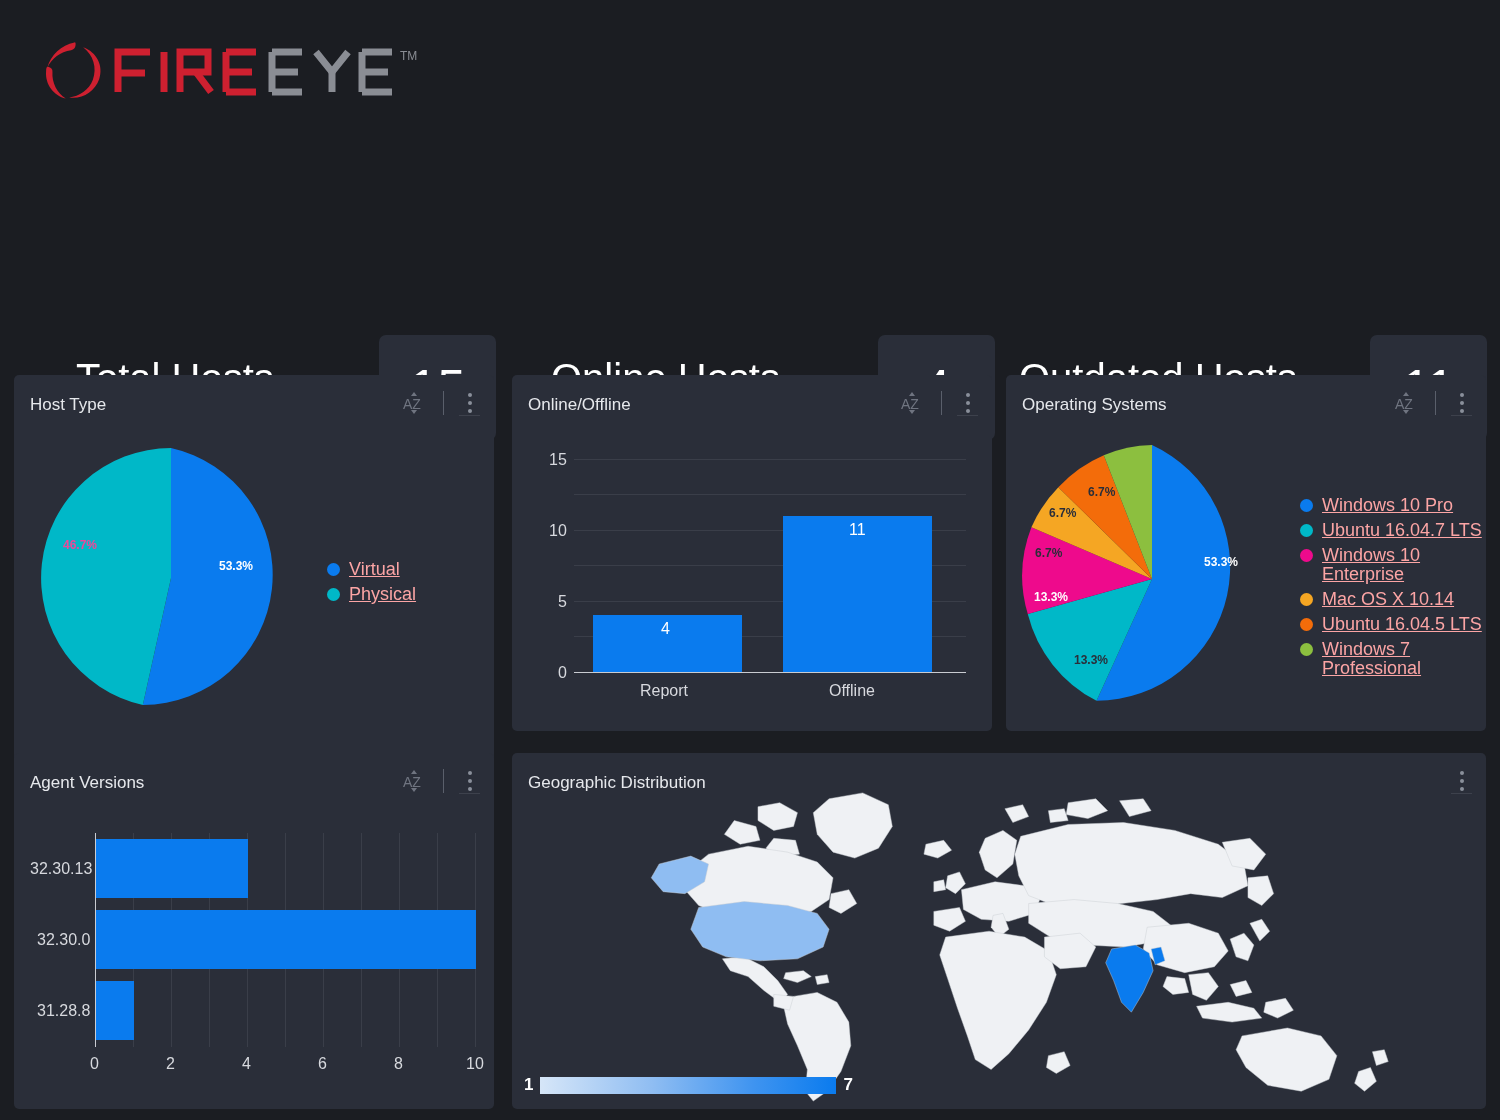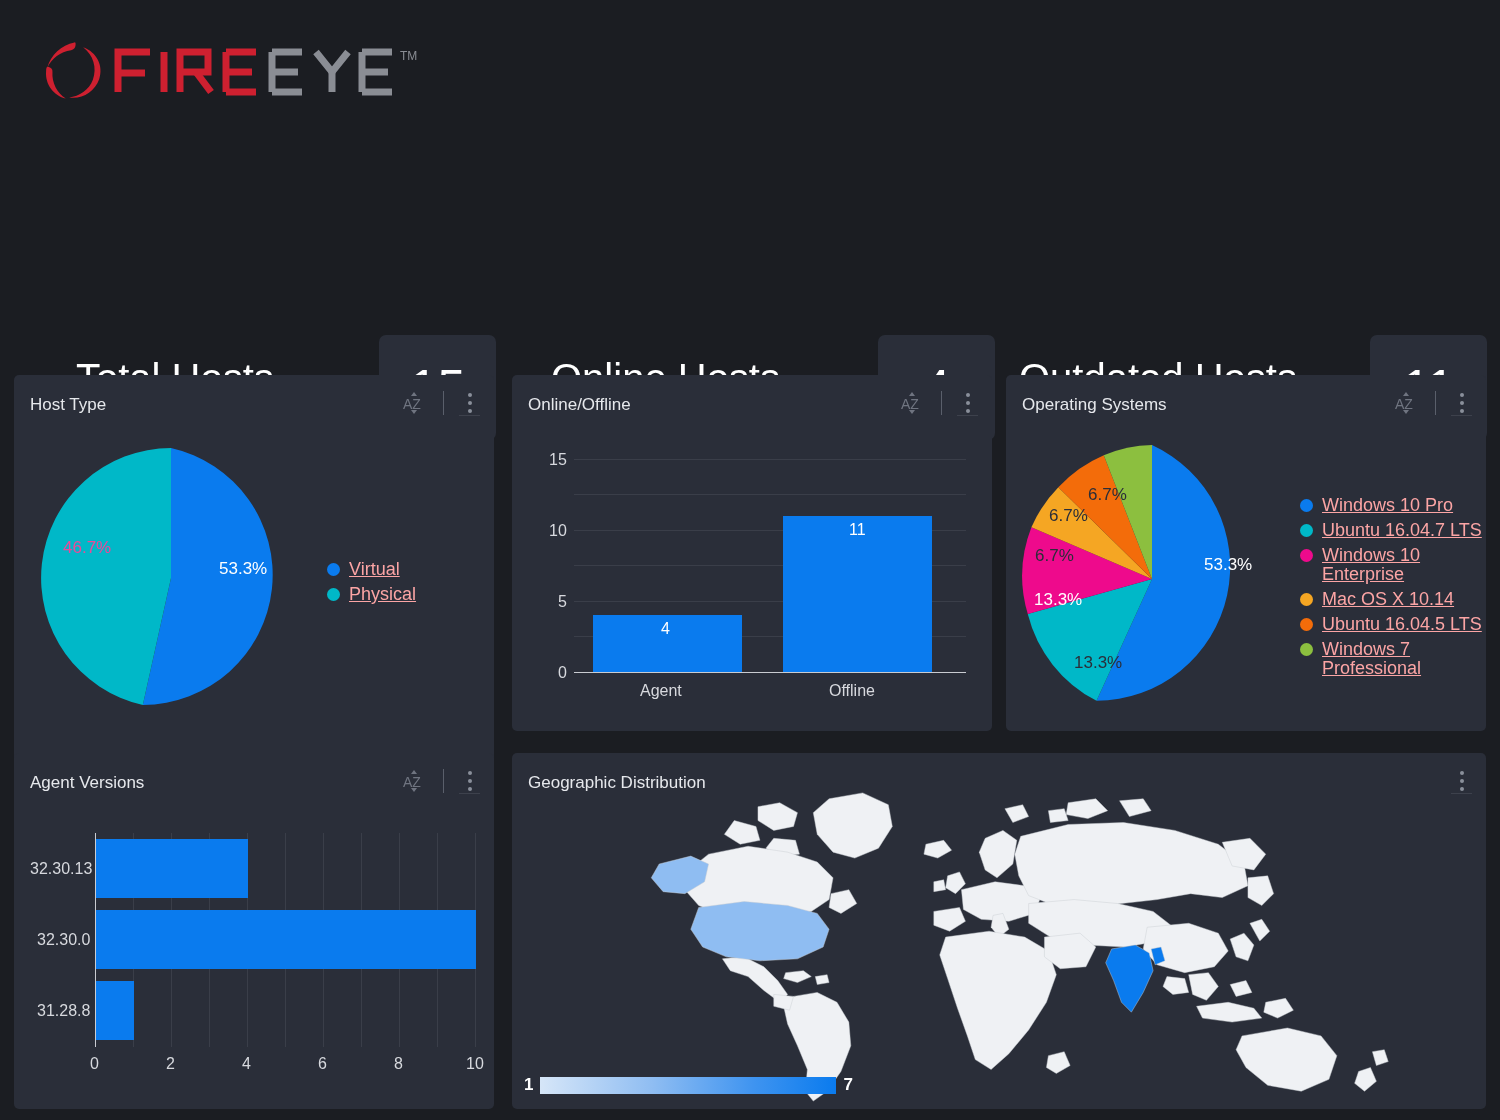--- a/index.html
+++ b/index.html
@@ -55,21 +55,21 @@
   .dots-underline { position: absolute; right: 14px; top: 40px; width: 21px; height: 1px; background: #3d414c; }
 
   
   .pie-wrap { position: absolute; }
   .legend { position: absolute; }
   .legend-item { display: flex; align-items: flex-start; margin-bottom: 6px; }
   .legend-dot { width: 13px; height: 13px; border-radius: 50%; flex: 0 0 13px; margin-top: 3px; }
   .legend-label { margin-left: 9px; font-size: 18px; color: #fca5a5; line-height: 19px; max-width: 130px; text-decoration: underline; }
   .legend-label.one-line { white-space: nowrap; }
 
-  .slice-lab { position: absolute; font-size: 17px; font-weight: 400; white-space: nowrap; }
+  .slice-lab { position: absolute; font-size: 12px; font-weight: 700; white-space: nowrap; }
 
   
   .axis-text { position: absolute; font-size: 16px; color: #d7d9de; white-space: nowrap; }
   .gridline { position: absolute; background: #3a3e49; }
   .axisline { position: absolute; background: #c9ccd2; }
   .bar { position: absolute; background: #0a7bee; }
   .bar-val { position: absolute; font-size: 16px; color: #ffffff; white-space: nowrap; }
 
   
   .map-holder { position: absolute; overflow: hidden; }
@@ -202,21 +202,21 @@
       <div class="axis-text" style="left:37px; top:147px;">10</div>
       <div class="axis-text" style="left:46px; top:218px;">5</div>
       <div class="axis-text" style="left:46px; top:289px;">0</div>
 
       <div class="bar" style="left:81px; top:240px; width:149px; height:57px;"></div>
       <div class="bar-val" style="left:149px; top:245px;">4</div>
 
       <div class="bar" style="left:271px; top:141px; width:149px; height:156px;"></div>
       <div class="bar-val" style="left:337px; top:146px;">11</div>
 
-      <div class="axis-text" style="left:128px; top:307px;">Agent</div>
+      <div class="axis-text" style="left:128px; top:307px;">Report</div>
       <div class="axis-text" style="left:317px; top:307px;">Offline</div>
     </div>
   </div>
 
   <div class="panel" style="left:1006px; top:375px; width:480px; height:356px;">
     <div class="panel-title">Operating Systems</div>
     <div class="head-tools">
       <svg class="sort-icon" viewBox="0 0 26 24">
         <text x="2" y="18" font-size="14" fill="#9aa0ac" font-family="Liberation Sans, sans-serif">AZ</text>
         <path d="M10 5 L13 1 L16 5 Z" fill="#9aa0ac"></path>

